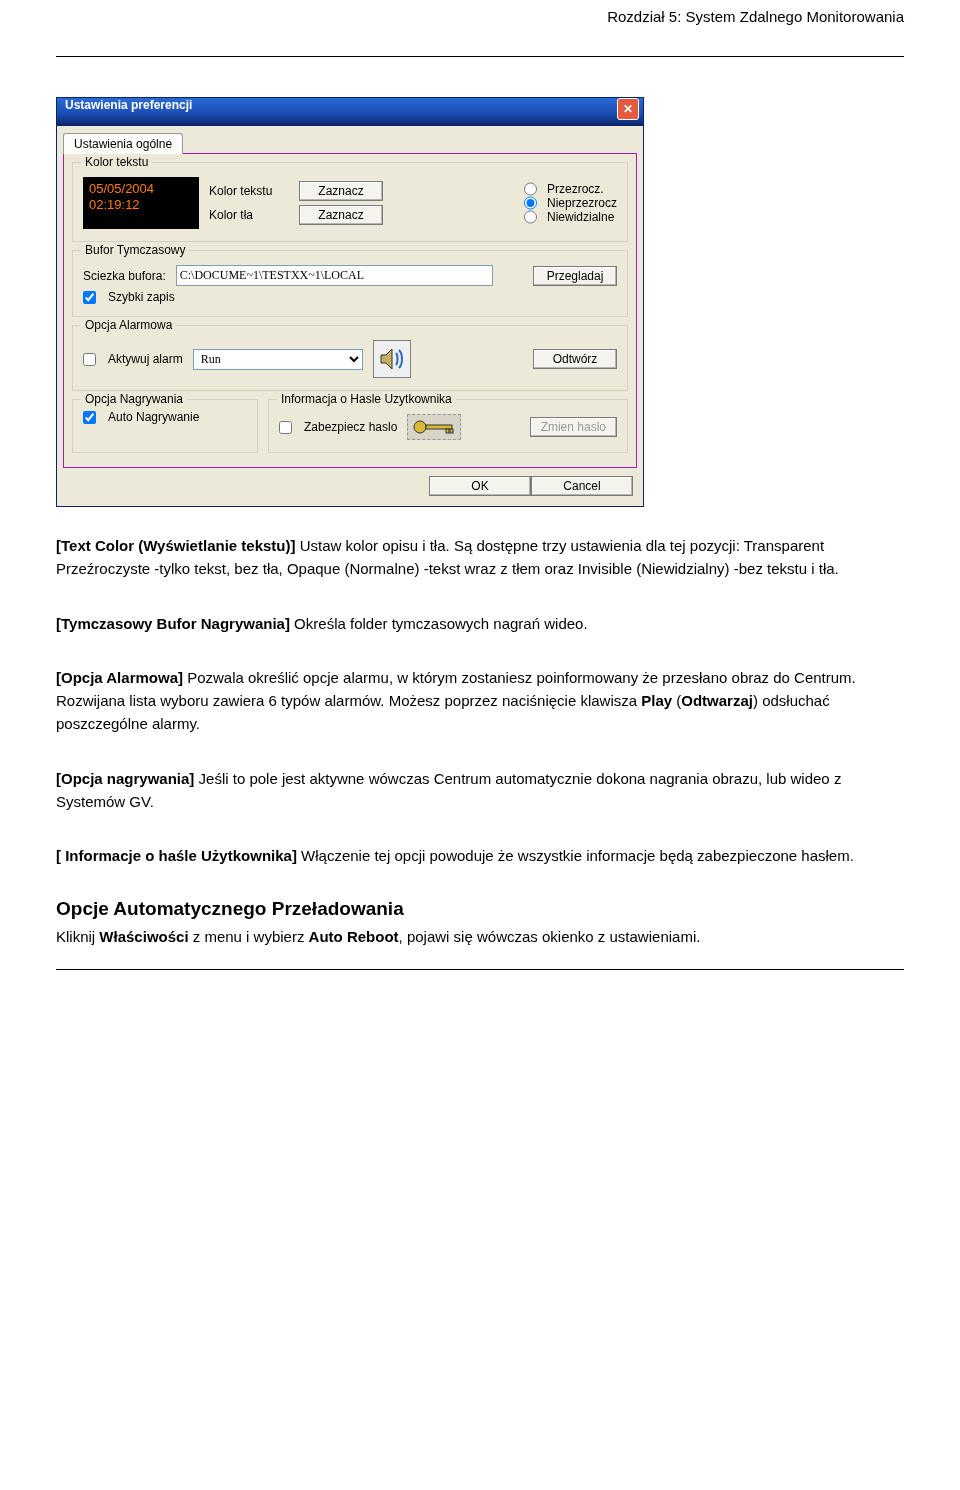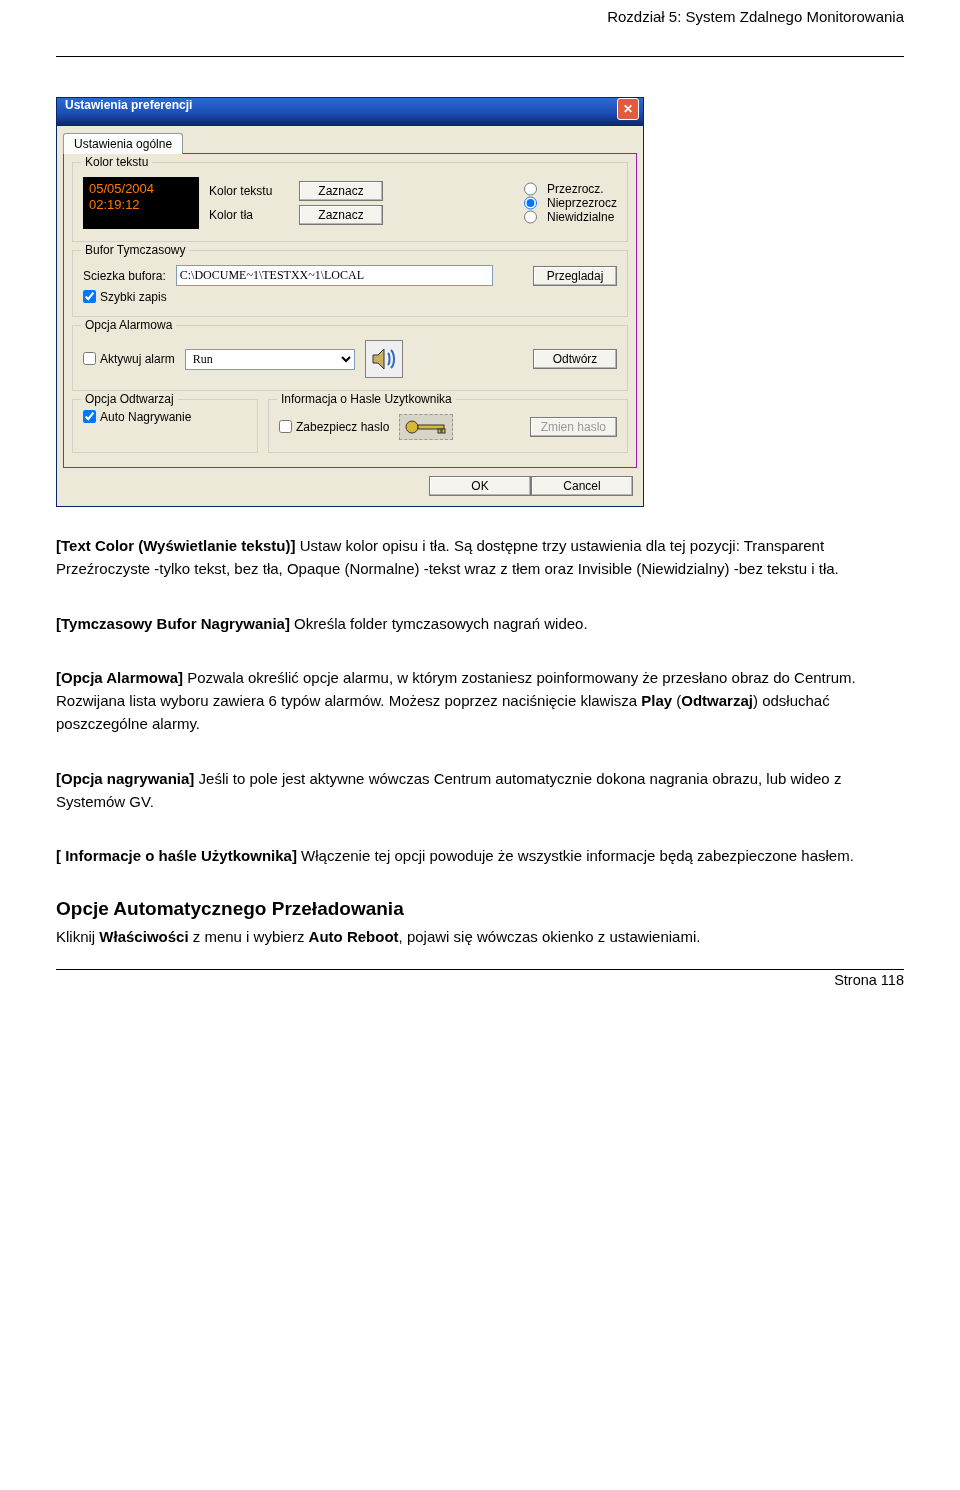--- a/index.html
+++ b/index.html
@@ -15,21 +15,21 @@
   .tabbody{border:1px solid #a21caf;background:#ece9d8;margin:0 6px 8px 6px;padding:8px 8px 6px 8px}
   .groupbox{border:1px solid #d4d0c8;padding:10px 10px 8px 10px;margin-bottom:8px;position:relative}
   .groupbox>legend{position:absolute;top:-8px;left:8px;background:#ece9d8;padding:0 4px;font-size:12px}
   .row{display:flex;align-items:center;gap:10px;margin:4px 0}
   .preview{width:104px;height:44px;background:#000;color:#ff7a00;font-size:13px;padding:4px 6px;font-family:Tahoma,Arial,sans-serif;line-height:16px}
   .lbl{white-space:nowrap}
   .btn{border:1px solid #7a7a7a;background:#f4f3ee;padding:2px 10px;font-size:12px;font-family:Tahoma,Arial,sans-serif;min-width:62px;text-align:center;box-shadow:inset -1px -1px 0 #b5b5b5,inset 1px 1px 0 #fff}
   .btn.disabled{color:#9a9a9a}
   .radio{display:flex;gap:10px}
   .radio input{margin:0}
-  .chk{display:flex;align-items:flex-start;gap:4px}
+  .chk{display:flex;align-items:center;gap:12px}
   .chk input{margin:0}
   .txt{border:1px solid #7f9db9;background:#fff;height:19px;font-size:12px;padding:0 3px;font-family:Liberation Serif, serif}
   select.txt{height:21px}
   .icon-box{width:36px;height:36px;border:1px solid #808080;display:inline-flex;align-items:center;justify-content:center;background:#efefef}
   .two-col{display:flex;gap:10px}
   .footer-btns{display:flex;justify-content:flex-end;gap:0;padding:0 10px 10px 0}
   .body-text p{margin:0 0 32px 0;line-height:1.52}
   .body-text p.tight{margin-bottom:30px}
   .body-text h3{font-size:19px;font-weight:bold;margin:6px 0 6px 0}
   .bold{font-weight:bold}
@@ -120,21 +120,21 @@
                 <path d="M17 6c2 2 2 10 0 12M20 3c4 4 4 14 0 18" stroke="#2b6cc4" fill="none" stroke-width="2"></path>
               </svg>
           </span>
           <span style="flex:1"></span>
           <span class="btn">Odtwórz</span>
         </div>
       </div>
 
       <div class="two-col">
         <div class="groupbox" style="width:164px">
-          <legend>Opcja Odtwarzaj</legend>
+          <legend>Opcja Nagrywania</legend>
           <label class="chk">
               <input type="checkbox" checked="" style="">
               <span>Auto Nagrywanie</span>
             </label>
         </div>
         <div class="groupbox" style="flex:1">
           <legend>Informacja o Hasle Uzytkownika</legend>
           <div class="row">
             <label class="chk">
                 <input type="checkbox" style="">
@@ -165,14 +165,13 @@
     <p><span class="bold">[Text Color (Wyświetlanie tekstu)]</span><span>   Ustaw kolor opisu i tła. Są dostępne trzy ustawienia dla tej pozycji: Transparent Przeźroczyste -tylko tekst, bez tła, Opaque (Normalne) -tekst wraz z tłem oraz Invisible (Niewidzialny) -bez tekstu i tła.</span></p>
     <p><span class="bold">[Tymczasowy Bufor Nagrywania]</span><span>   Określa folder tymczasowych nagrań wideo.</span></p>
     <p><span class="bold">[Opcja Alarmowa]</span><span>   Pozwala określić opcje alarmu, w którym zostaniesz poinformowany że przesłano obraz do Centrum. Rozwijana lista wyboru zawiera 6 typów alarmów. Możesz poprzez naciśnięcie klawisza </span><span class="bold">Play</span><span> (</span><span class="bold">Odtwarzaj</span><span>) odsłuchać poszczególne alarmy.</span></p>
     <p><span class="bold">[Opcja nagrywania]</span><span>   Jeśli to pole jest aktywne wówczas Centrum automatycznie dokona nagrania obrazu, lub wideo z Systemów GV.</span></p>
     <p class="tight"><span class="bold">[ Informacje o haśle Użytkownika]</span><span>   Włączenie tej opcji powoduje że wszystkie informacje będą zabezpieczone hasłem.</span></p>
     <h3>Opcje Automatycznego Przeładowania</h3>
     <p style="margin-bottom:12px"><span>Kliknij </span><span class="bold">Właściwości</span><span> z menu i wybierz </span><span class="bold">Auto Reboot</span><span>, pojawi się wówczas okienko z ustawieniami.</span></p>
   </div>
 
   <div class="hr-bot"></div>
-  <div class="pageno">Strona 118</div>
 </div>
 
 </body></html>

